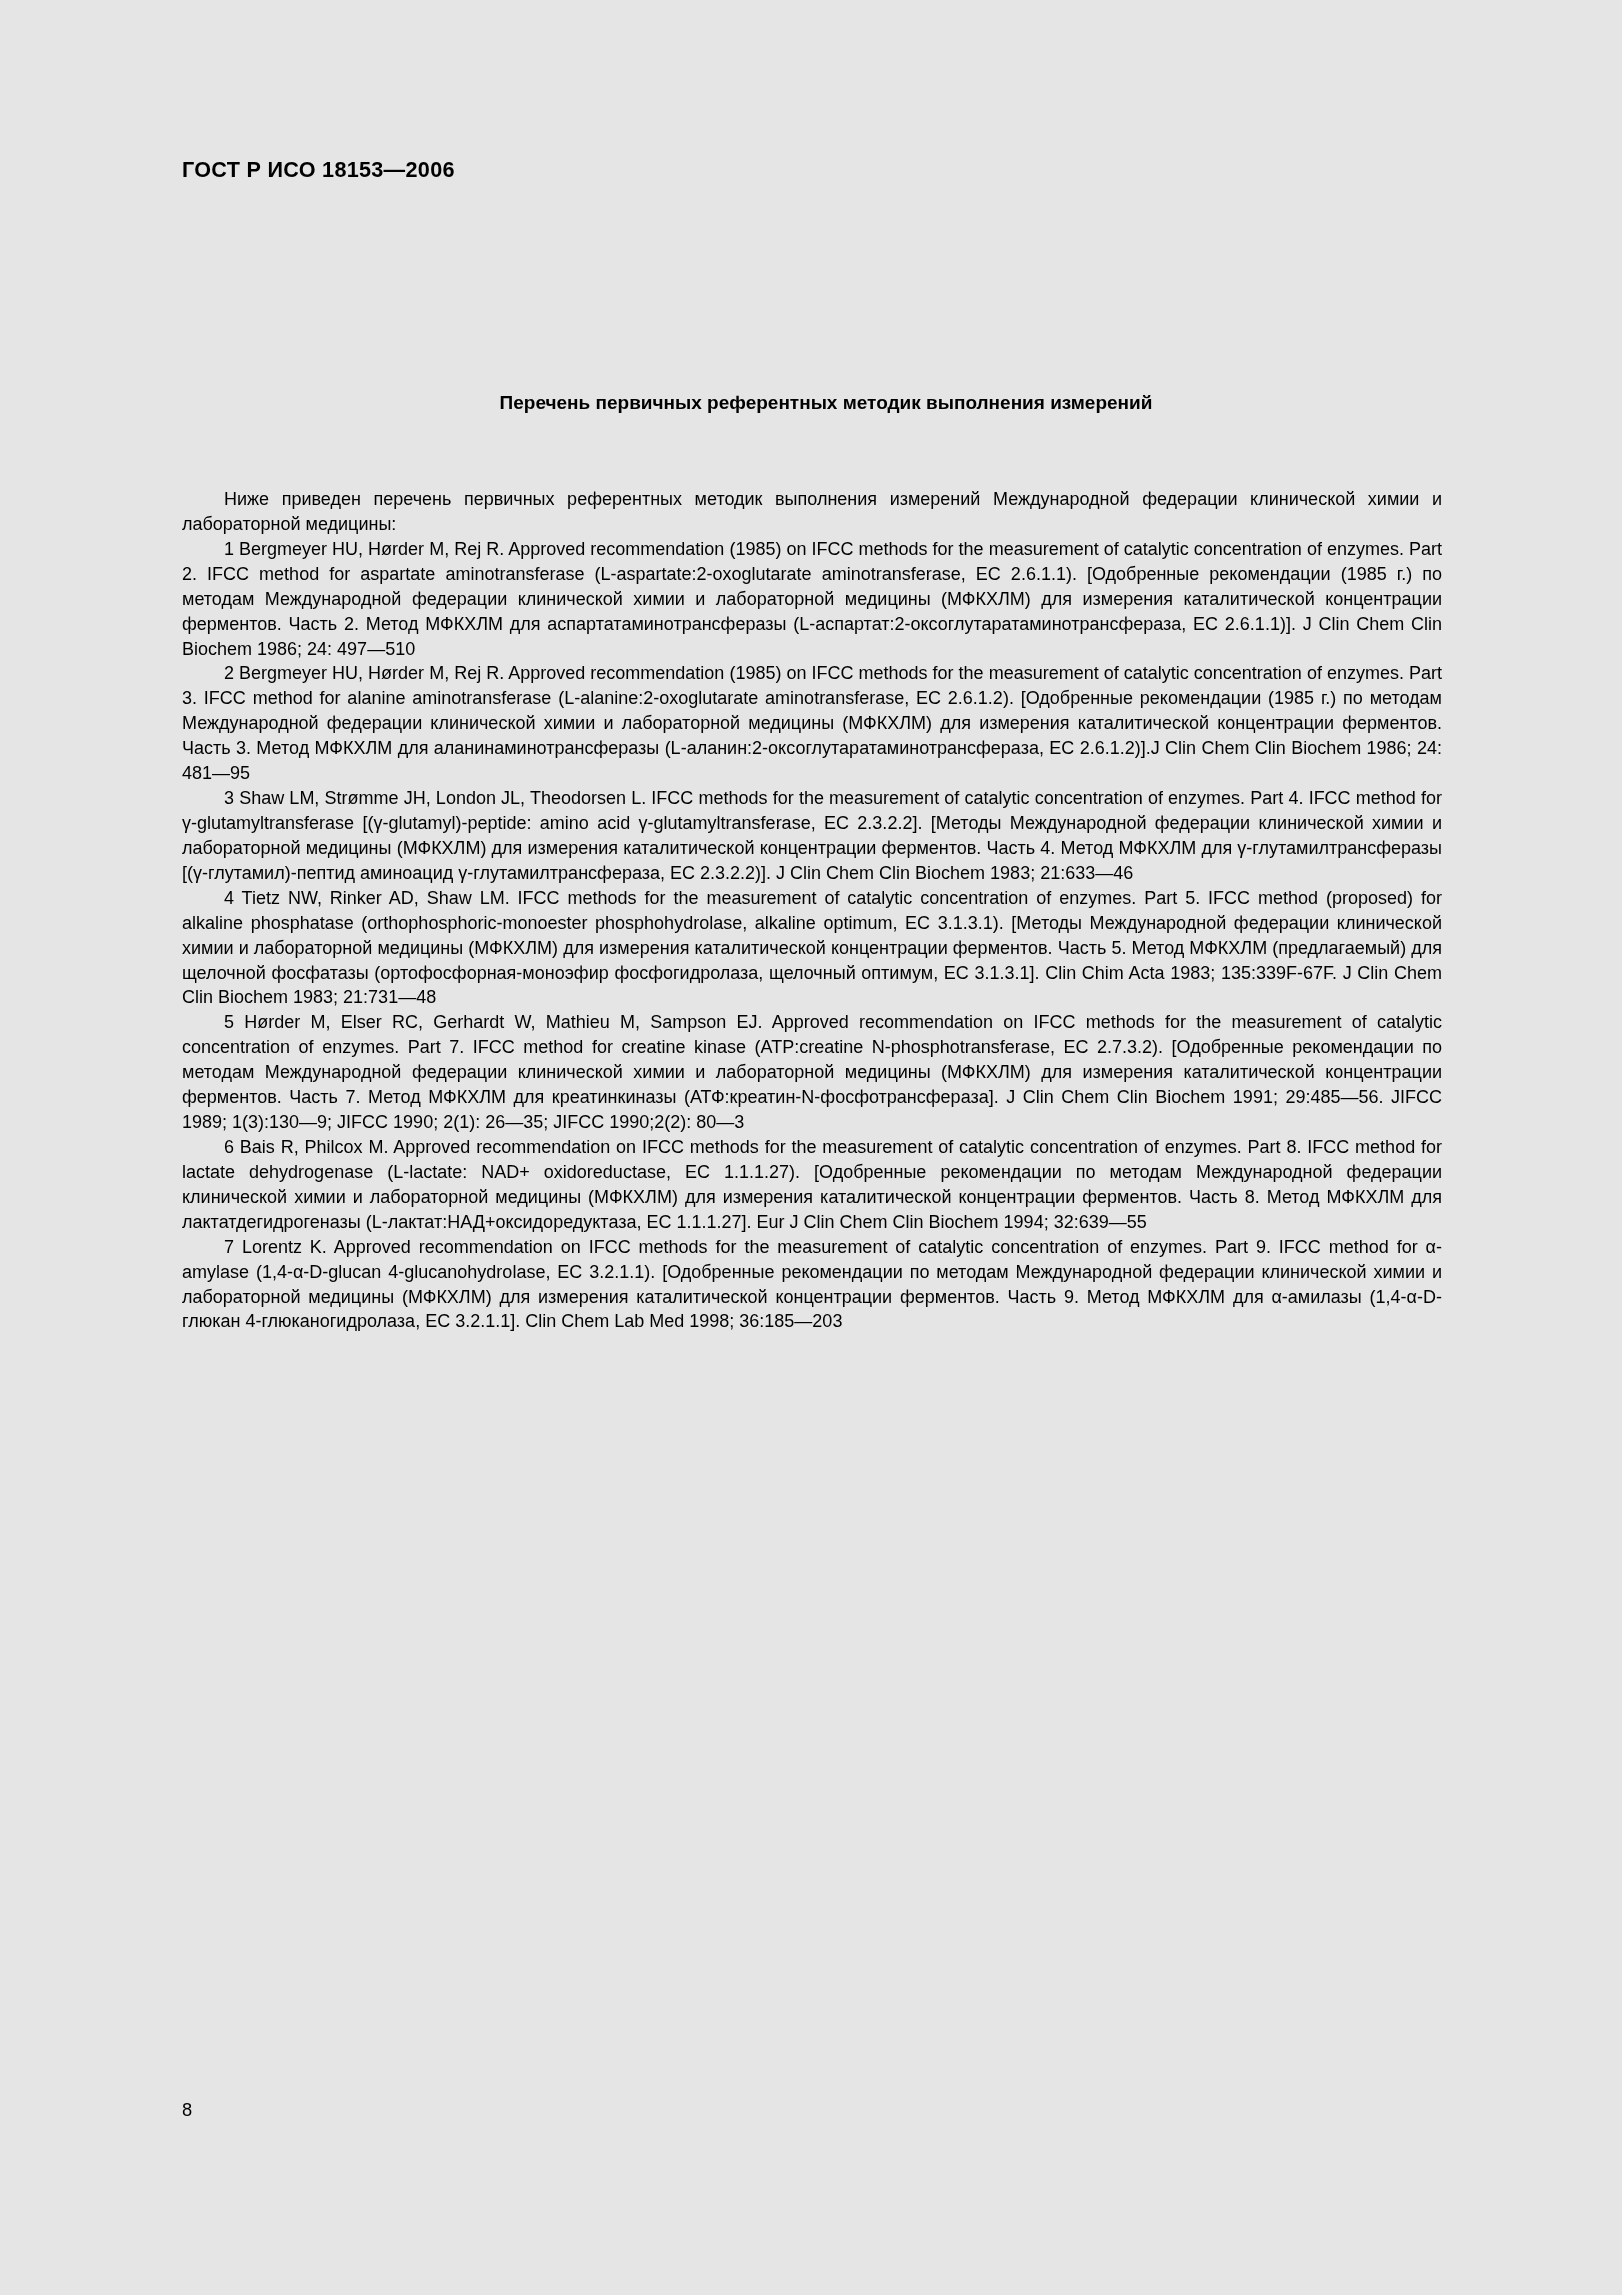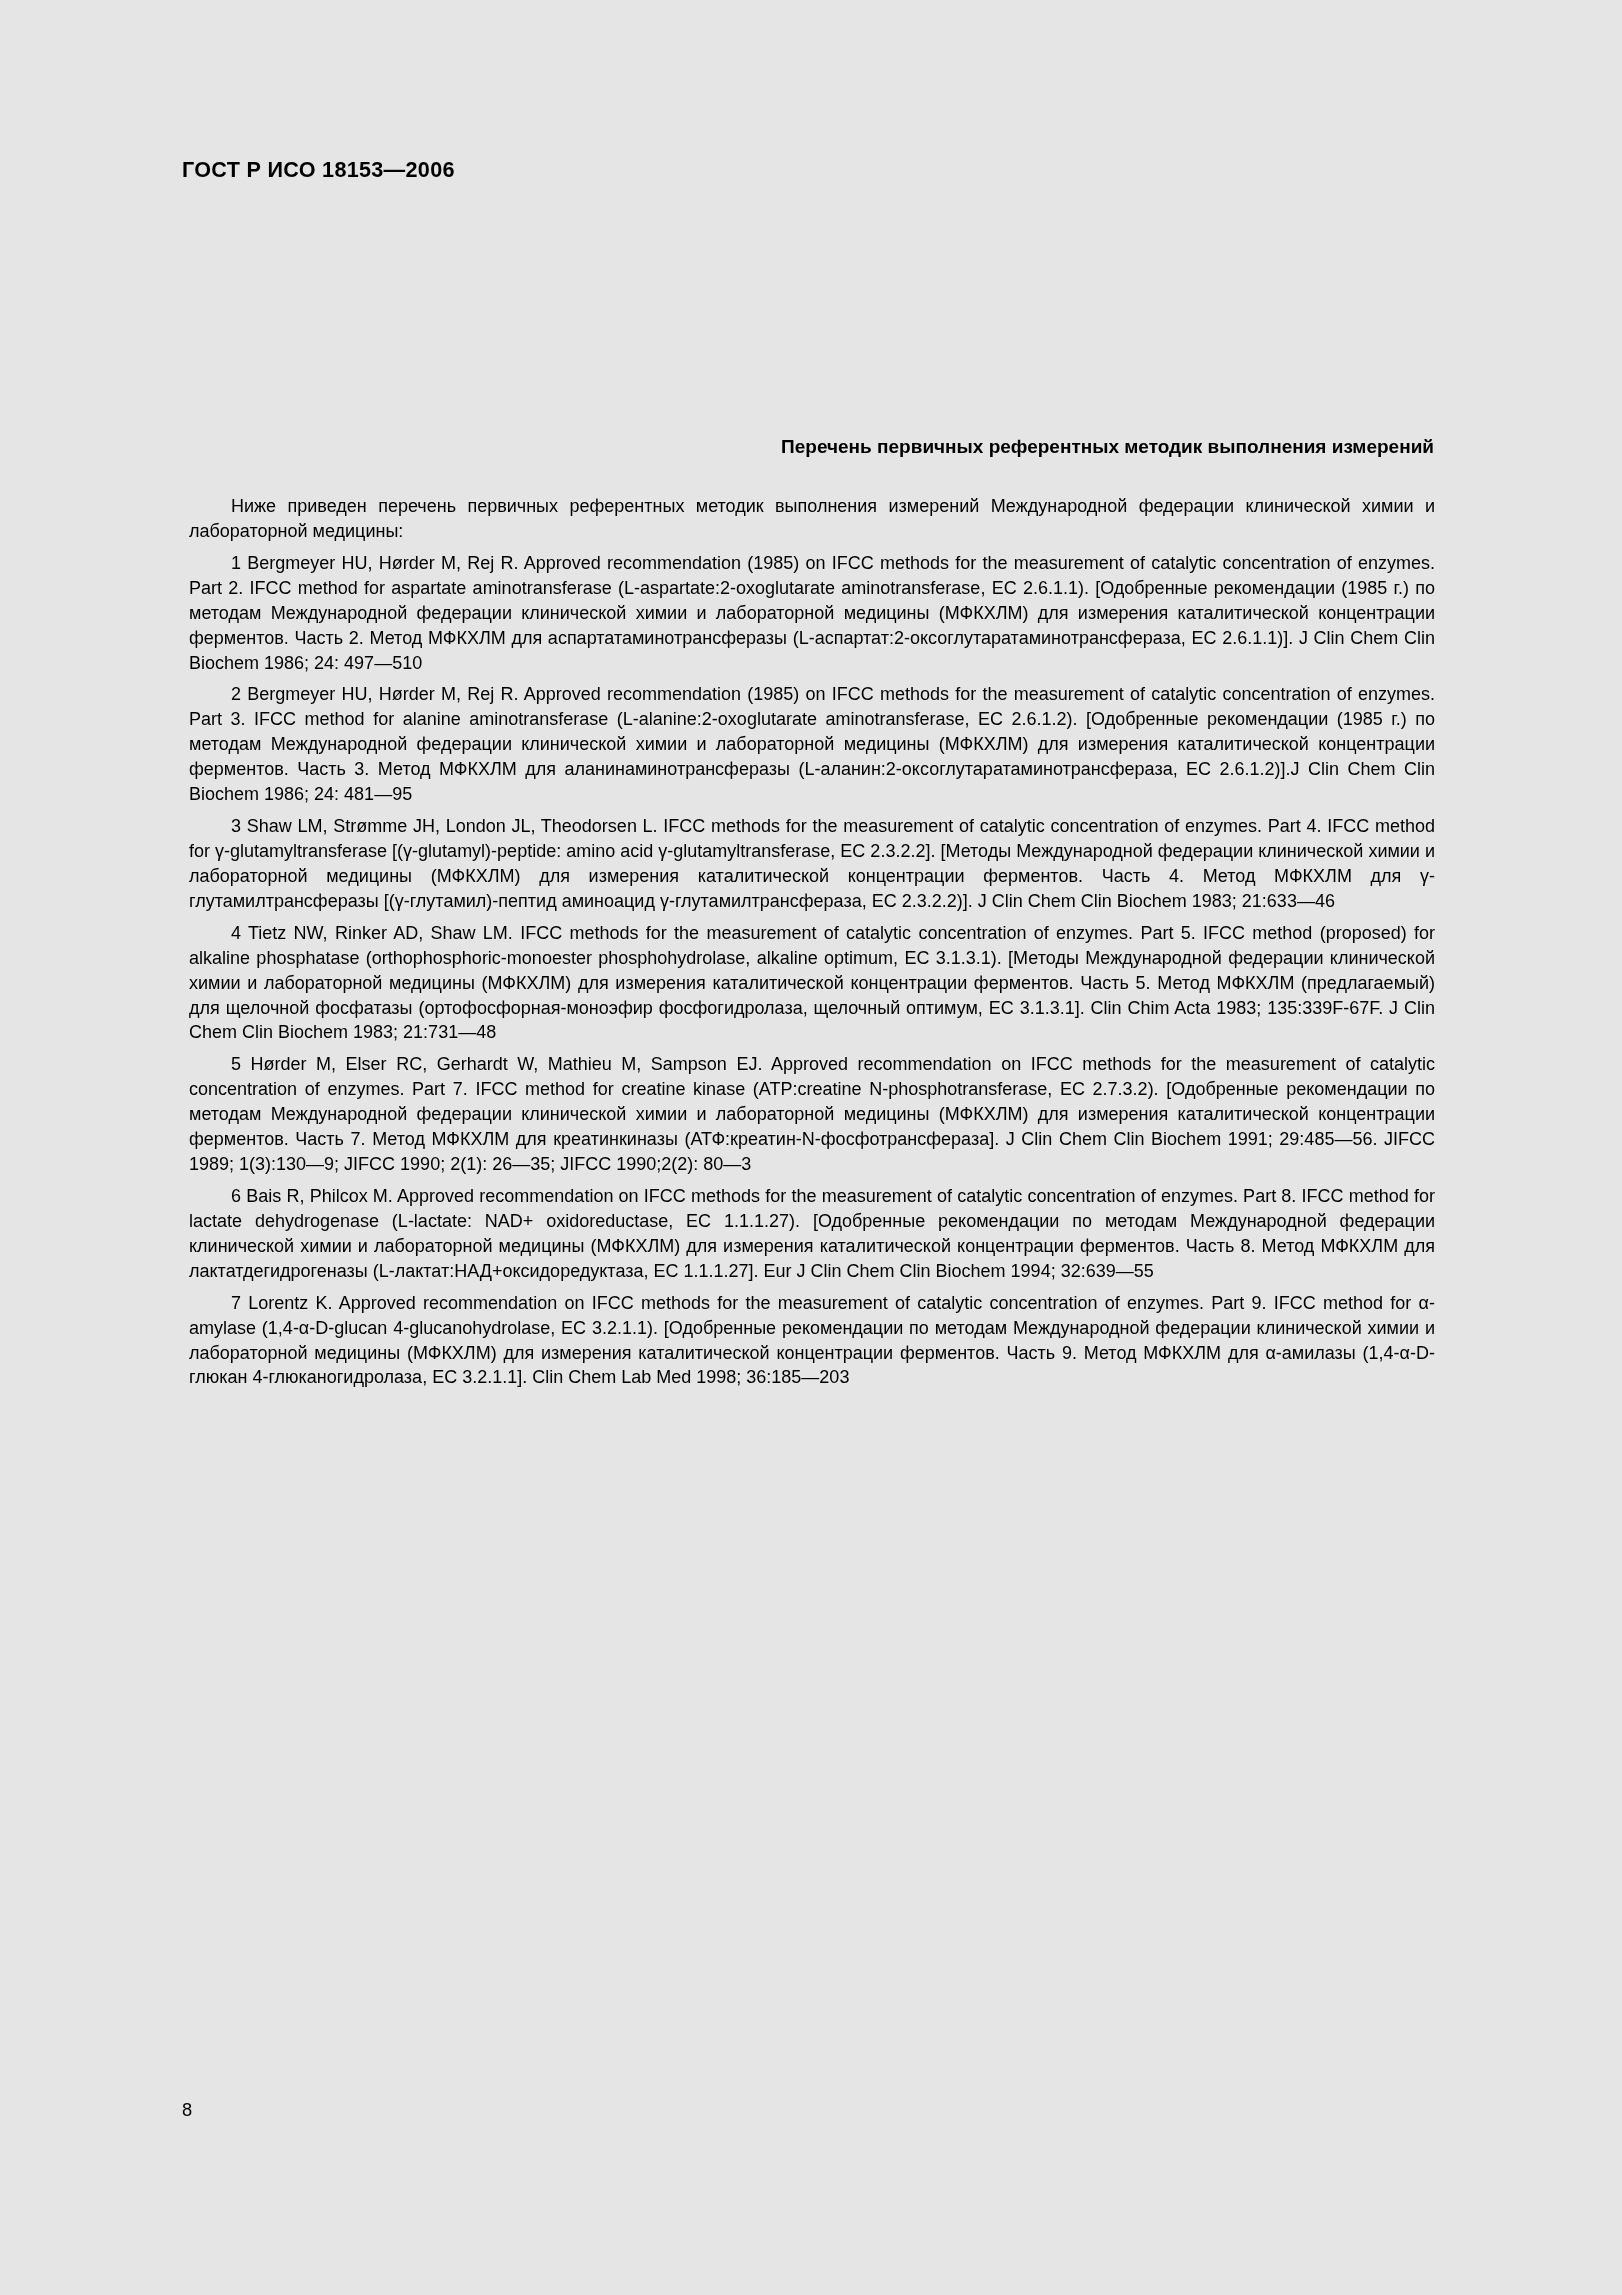--- a/index.html
+++ b/index.html
@@ -33,40 +33,39 @@
     left: 182px;
     top: 228px;
     width: 1260px;
     text-align: center;
     font-size: 18.3px;
     font-weight: bold;
     line-height: 1.42;
   }
   .annex-title {
     position: absolute;
-    left: 174px;
+    left: 196px;
     top: 389px;
     width: 1260px;
-    text-align: right;
+    text-align: center;
     font-size: 19px;
     font-weight: bold;
     line-height: 1.5;
-    margin-top: 44px;
   }
   .body-text {
     position: absolute;
     left: 182px;
     top: 487px;
     width: 1260px;
     font-size: 18px;
     line-height: 1.385;
     text-align: justify;
   }
   .body-text p {
-    margin: 7px;
+    margin: 0;
     text-align: justify;
     text-justify: inter-word;
   }
   .body-text p.indent {
     text-indent: 42px;
   }
   .page-number {
     position: absolute;
     left: 182px;
     top: 2099px;

